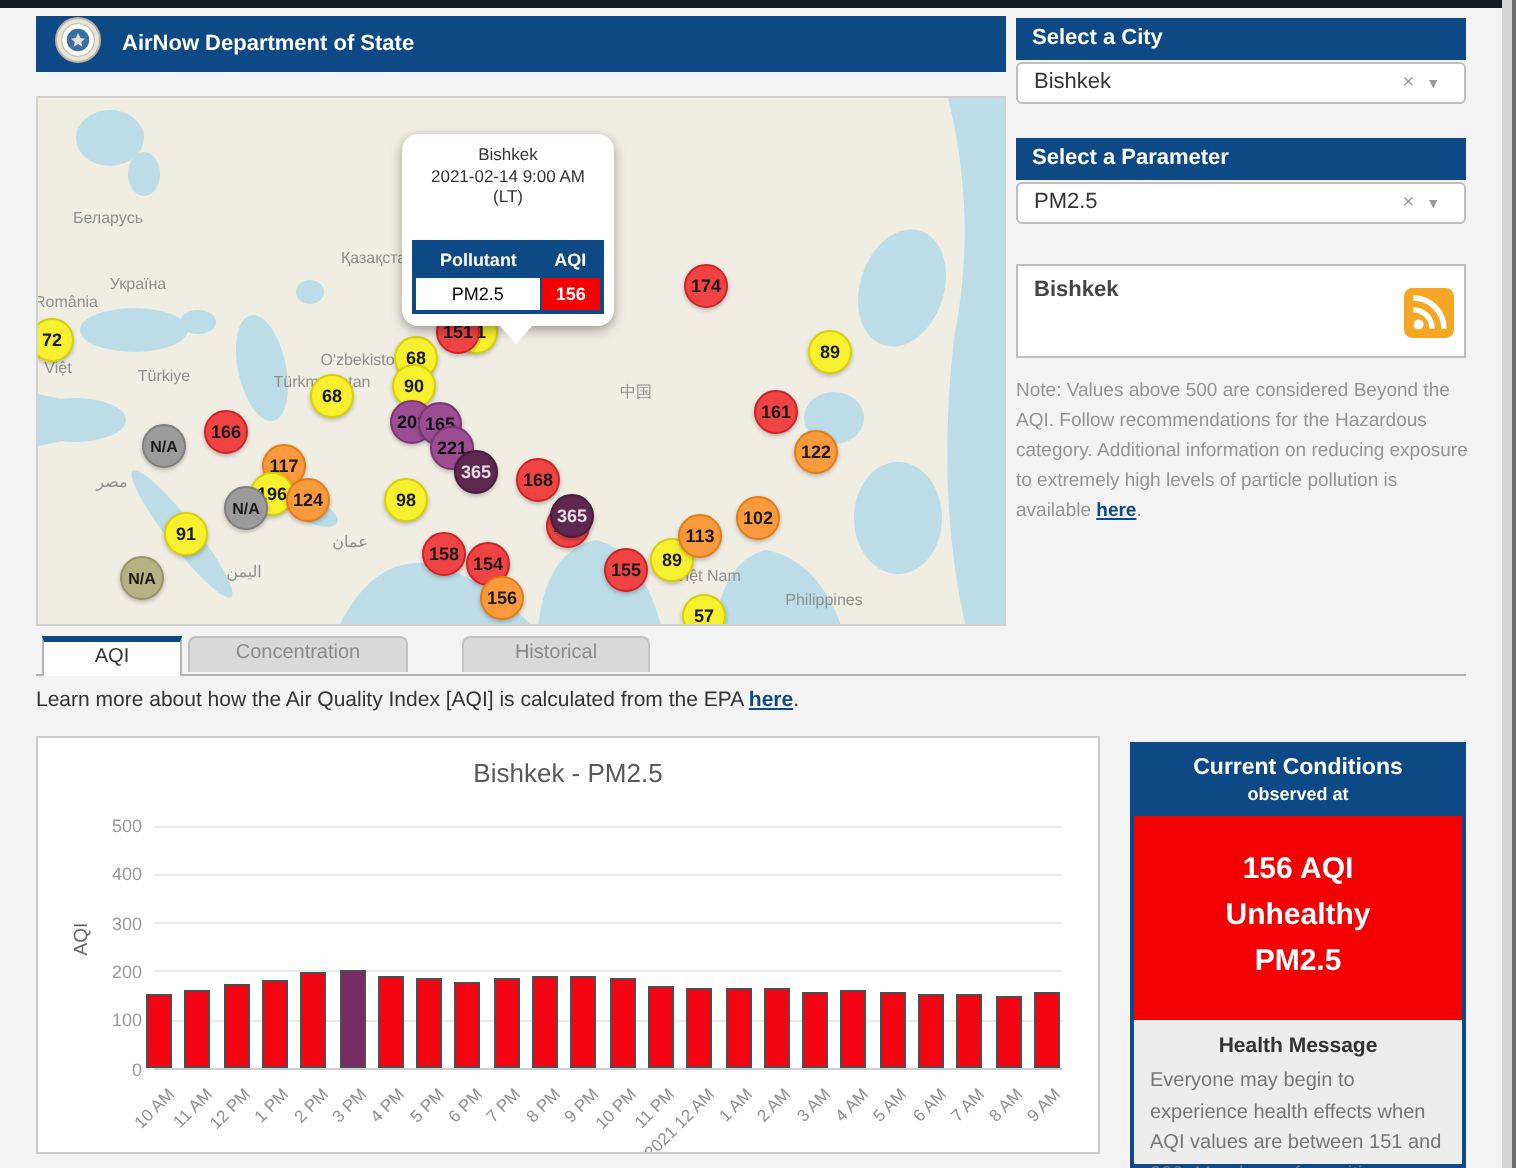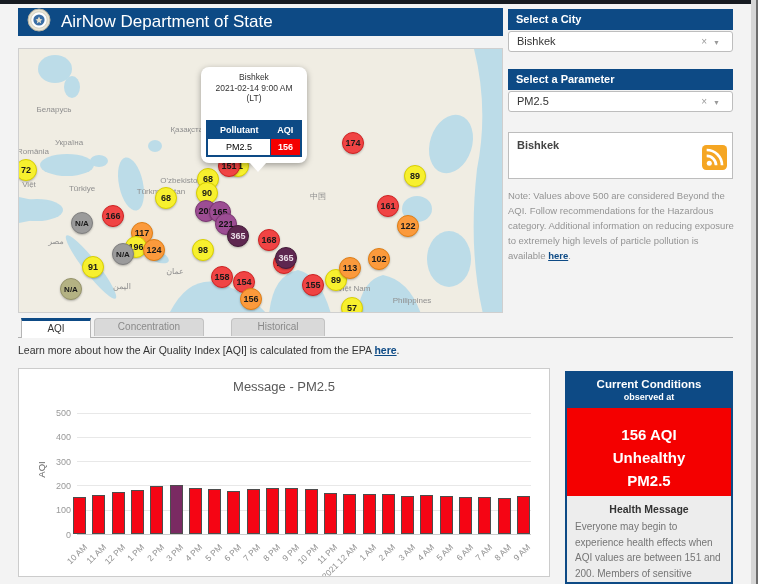--- a/index.html
+++ b/index.html
@@ -4,21 +4,21 @@
 <style>
   * { margin:0; padding:0; box-sizing:border-box; }
   html,body { width:758px; height:584px; overflow:hidden; }
   body { font-family:"Liberation Sans", sans-serif; background:#f3f3f3; position:relative; }
 
   .top-strip { position:absolute; left:0; top:0; width:758px; height:4px; background:#171b21; }
   .right-scroll { position:absolute; right:0; top:0; width:7px; height:584px; background:#d6d6d6; border-right:2px solid #6d6d6d; }
 
   
   .app-header { position:absolute; left:18px; top:8px; width:485px; height:28px; background:#0d4a85; display:flex; align-items:center; gap:10px; padding-left:9px; }
-  .app-title { color:#fff; font-weight:normal; font-size:17px; }
+  .app-title { color:#fff; font-weight:bold; font-size:11px; }
 
   
   .sec-head { position:absolute; width:225px; height:21px; background:#0d4a85; color:#fff; font-weight:bold; font-size:11px; line-height:21px; padding-left:8px; left:508px; }
   .dropdown { position:absolute; left:508px; width:225px; height:21px; background:#fff; border:1px solid #bdbdbd; border-radius:3px; font-size:11px; color:#333; line-height:19px; padding-left:8px; }
   .dd-icons { position:absolute; right:6px; top:0; color:#9a9a9a; font-size:10px; line-height:19px; letter-spacing:6px; }
   .feed-box { position:absolute; left:508px; top:132px; width:225px; height:47px; background:#fff; border:1px solid #bdbdbd; }
   .feed-city { font-weight:bold; font-size:11px; color:#444; padding:6px 0 0 8px; }
   .rss { position:absolute; right:5px; bottom:4px; }
   .note { position:absolute; left:508px; top:188px; width:230px; font-size:9.5px; color:#949494; line-height:15px; }
   .note a { color:#0d4a85; font-weight:bold; text-decoration:underline; }
@@ -66,21 +66,21 @@
   .ytick { position:absolute; width:34px; text-align:right; font-size:9px; color:#999; left:18px; }
   .bar { position:absolute; width:13px; border:1px solid #4d4d4d; }
   .xlabel { position:absolute; font-size:8.5px; color:#8f8f8f; white-space:nowrap; transform:rotate(-45deg) translateX(-100%); transform-origin:top left; }
 
   
   .cc-panel { position:absolute; left:565px; top:371px; width:168px; height:213px; border:2px solid #0d4a85; background:#ededed; }
   .cc-head { background:#0d4a85; color:#fff; text-align:center; padding:5px 2px 6px; }
   .cc-title { font-size:11.5px; font-weight:bold; }
   .cc-obs { font-size:9px; font-weight:bold; margin-top:2px; }
   .cc-date { font-size:11.5px; font-weight:bold; margin-top:2px; }
-  .cc-aqi { background:#f40000; color:#fff; text-align:center; font-weight:bold; font-size:15px; line-height:23px; padding:15px 0 4px; }
+  .cc-aqi { background:#f40000; color:#fff; text-align:center; font-weight:bold; font-size:15px; line-height:23px; padding:15px 0 18px; }
   .cc-health-title { text-align:center; font-weight:bold; font-size:10.5px; color:#333; margin-top:7px; }
   .cc-health-text { font-size:10px; color:#757575; line-height:15.5px; padding:4px 8px 0; }
 </style>
 </head>
 <body>
 
 <div class="top-strip"></div>
 
 <div class="app-header">
   <span>
@@ -217,21 +217,21 @@
 </div>
 
 <div class="tab tab-active">AQI</div>
 <div class="tab tab-idle" style="left:94px; width:110px;">Concentration</div>
 <div class="tab tab-idle" style="left:207px; width:94px;margin-left:24px;">Historical</div>
 <div class="tab-underline"></div>
 
 <div class="learn-more"><span>Learn more about how the Air Quality Index [AQI] is calculated from the EPA </span><a href="#">here</a><span>.</span></div>
 
 <div class="chart-panel">
-  <div class="chart-title">Message - PM2.5</div>
+  <div class="chart-title">Bishkek - PM2.5</div>
   <div class="y-label">AQI</div>
   <div id="chart-grid">
       <div class="gridline axisline" style="top: 165px;"></div>
       <div class="ytick" style="top: 160.5px;">0</div>
       <div class="gridline" style="top: 140.7px;"></div>
       <div class="ytick" style="top: 136.2px;">100</div>
       <div class="gridline" style="top: 116.4px;"></div>
       <div class="ytick" style="top: 111.9px;">200</div>
       <div class="gridline" style="top: 92.1px;"></div>
       <div class="ytick" style="top: 87.6px;">300</div>

